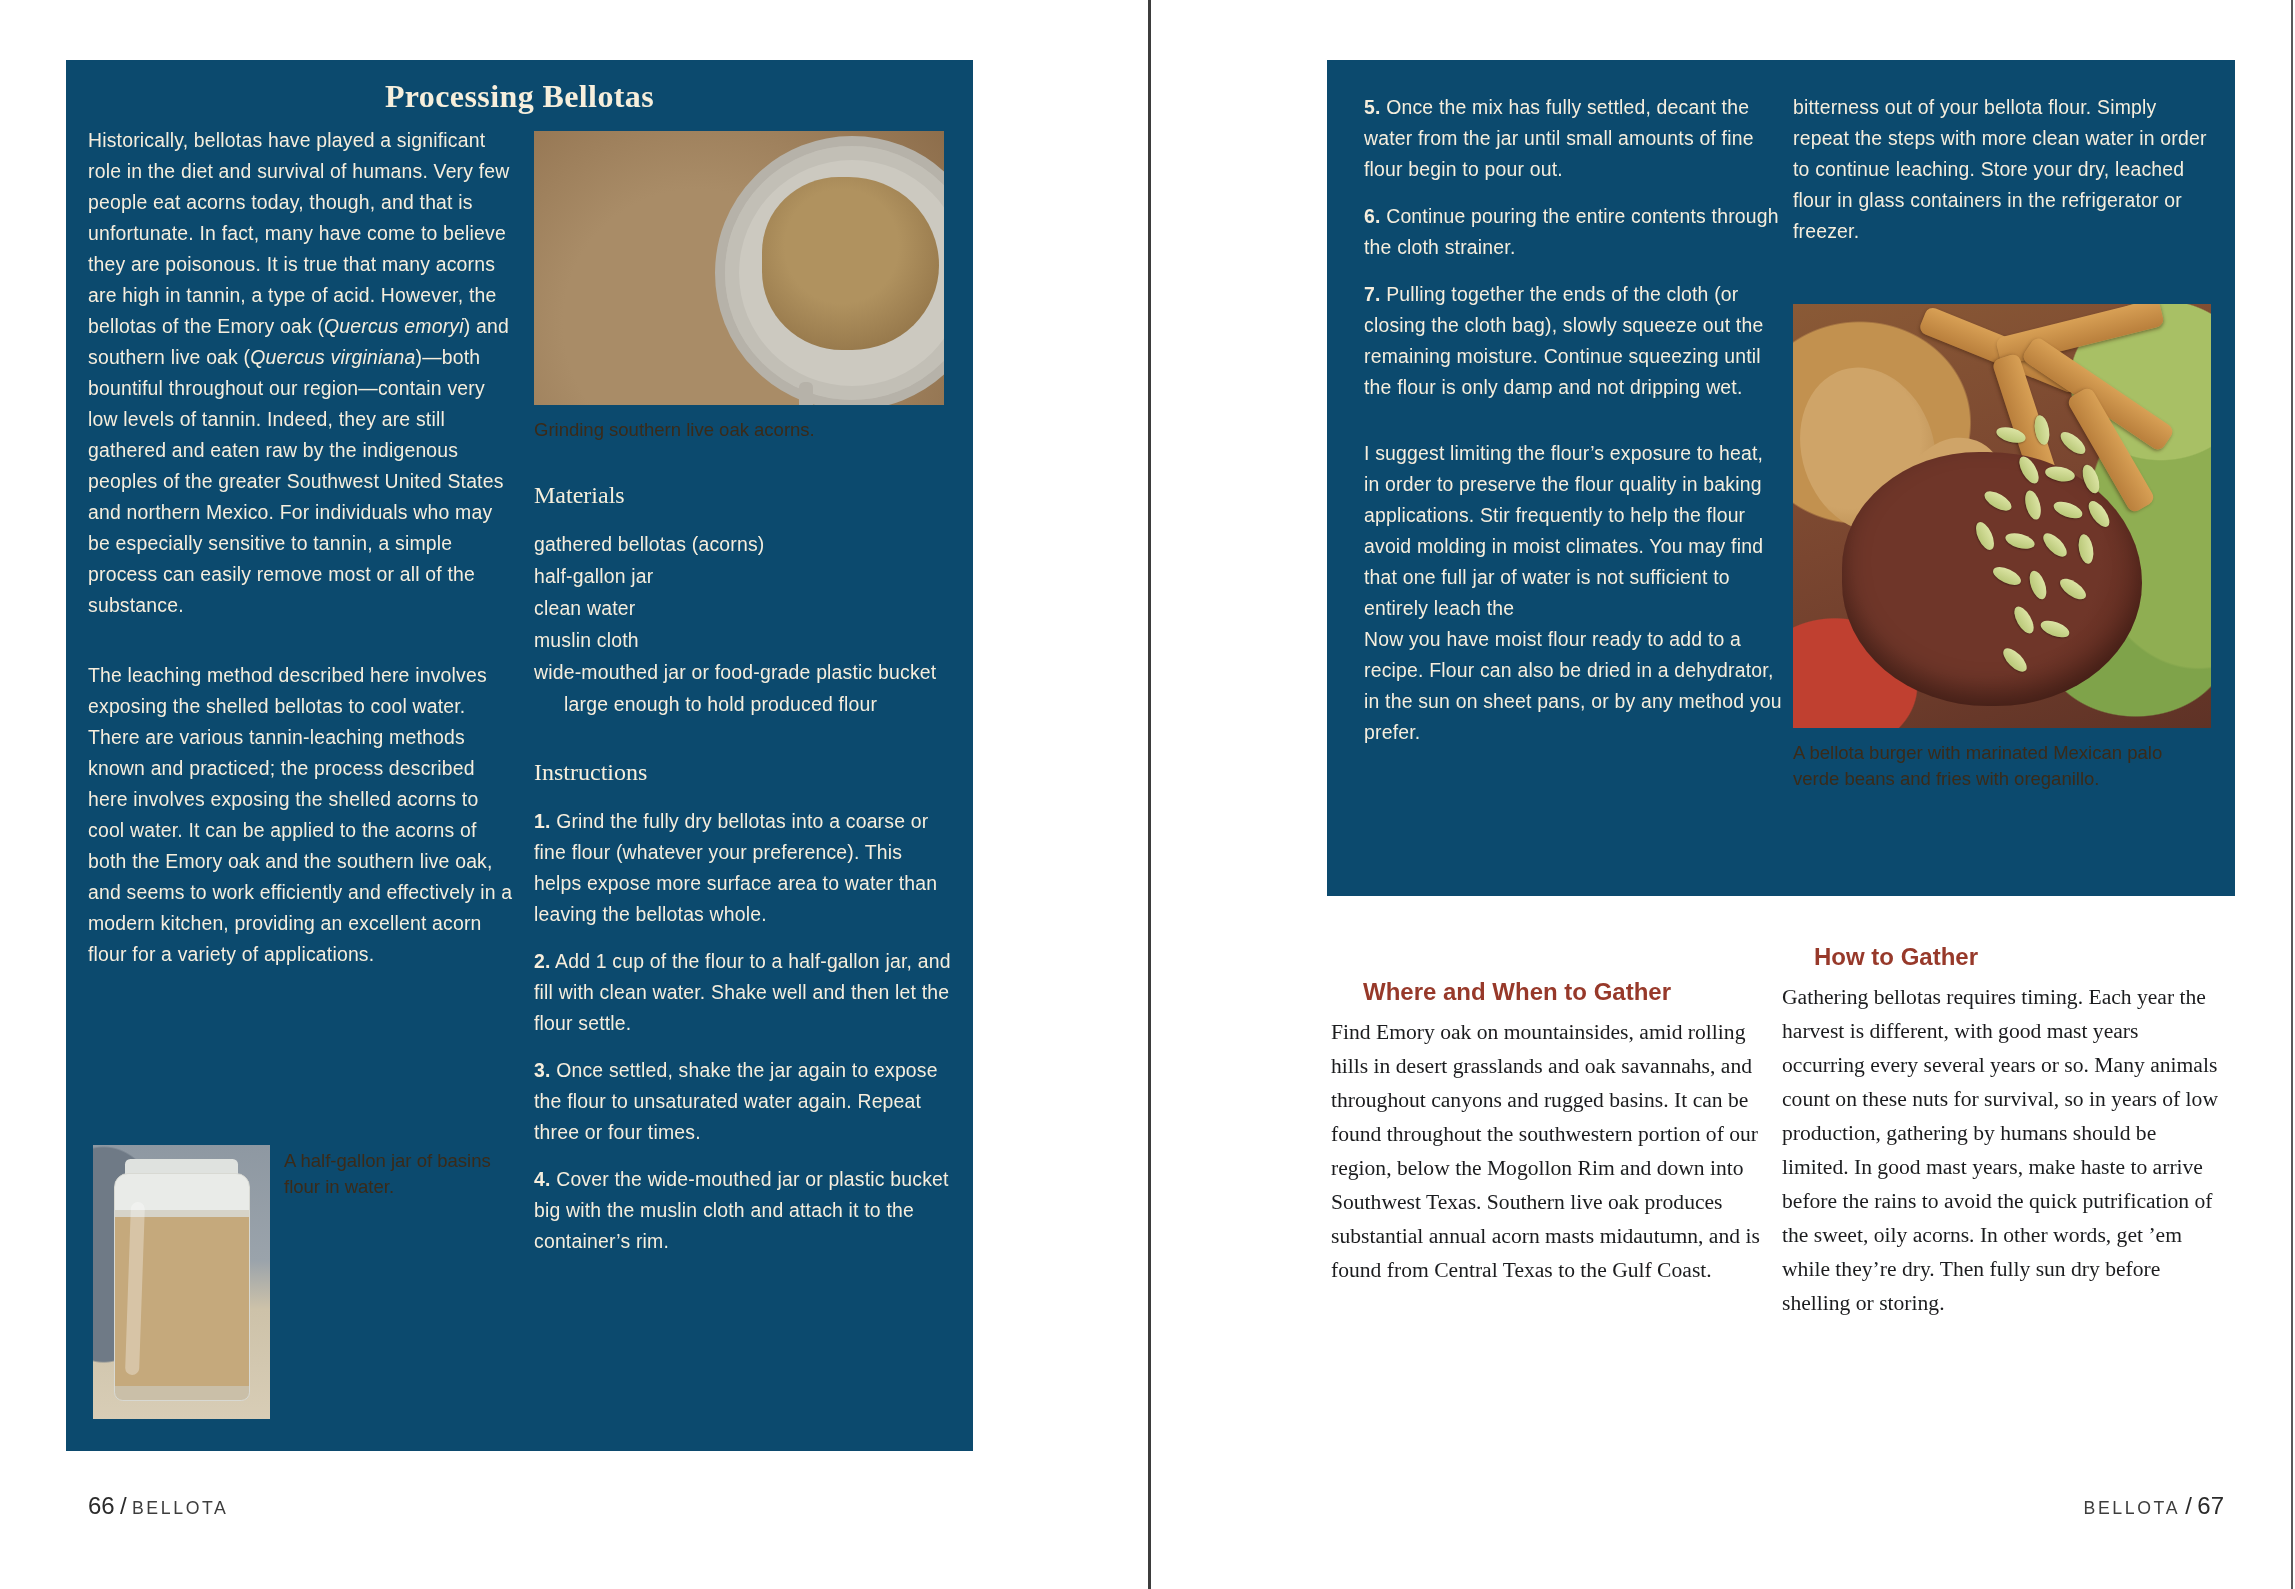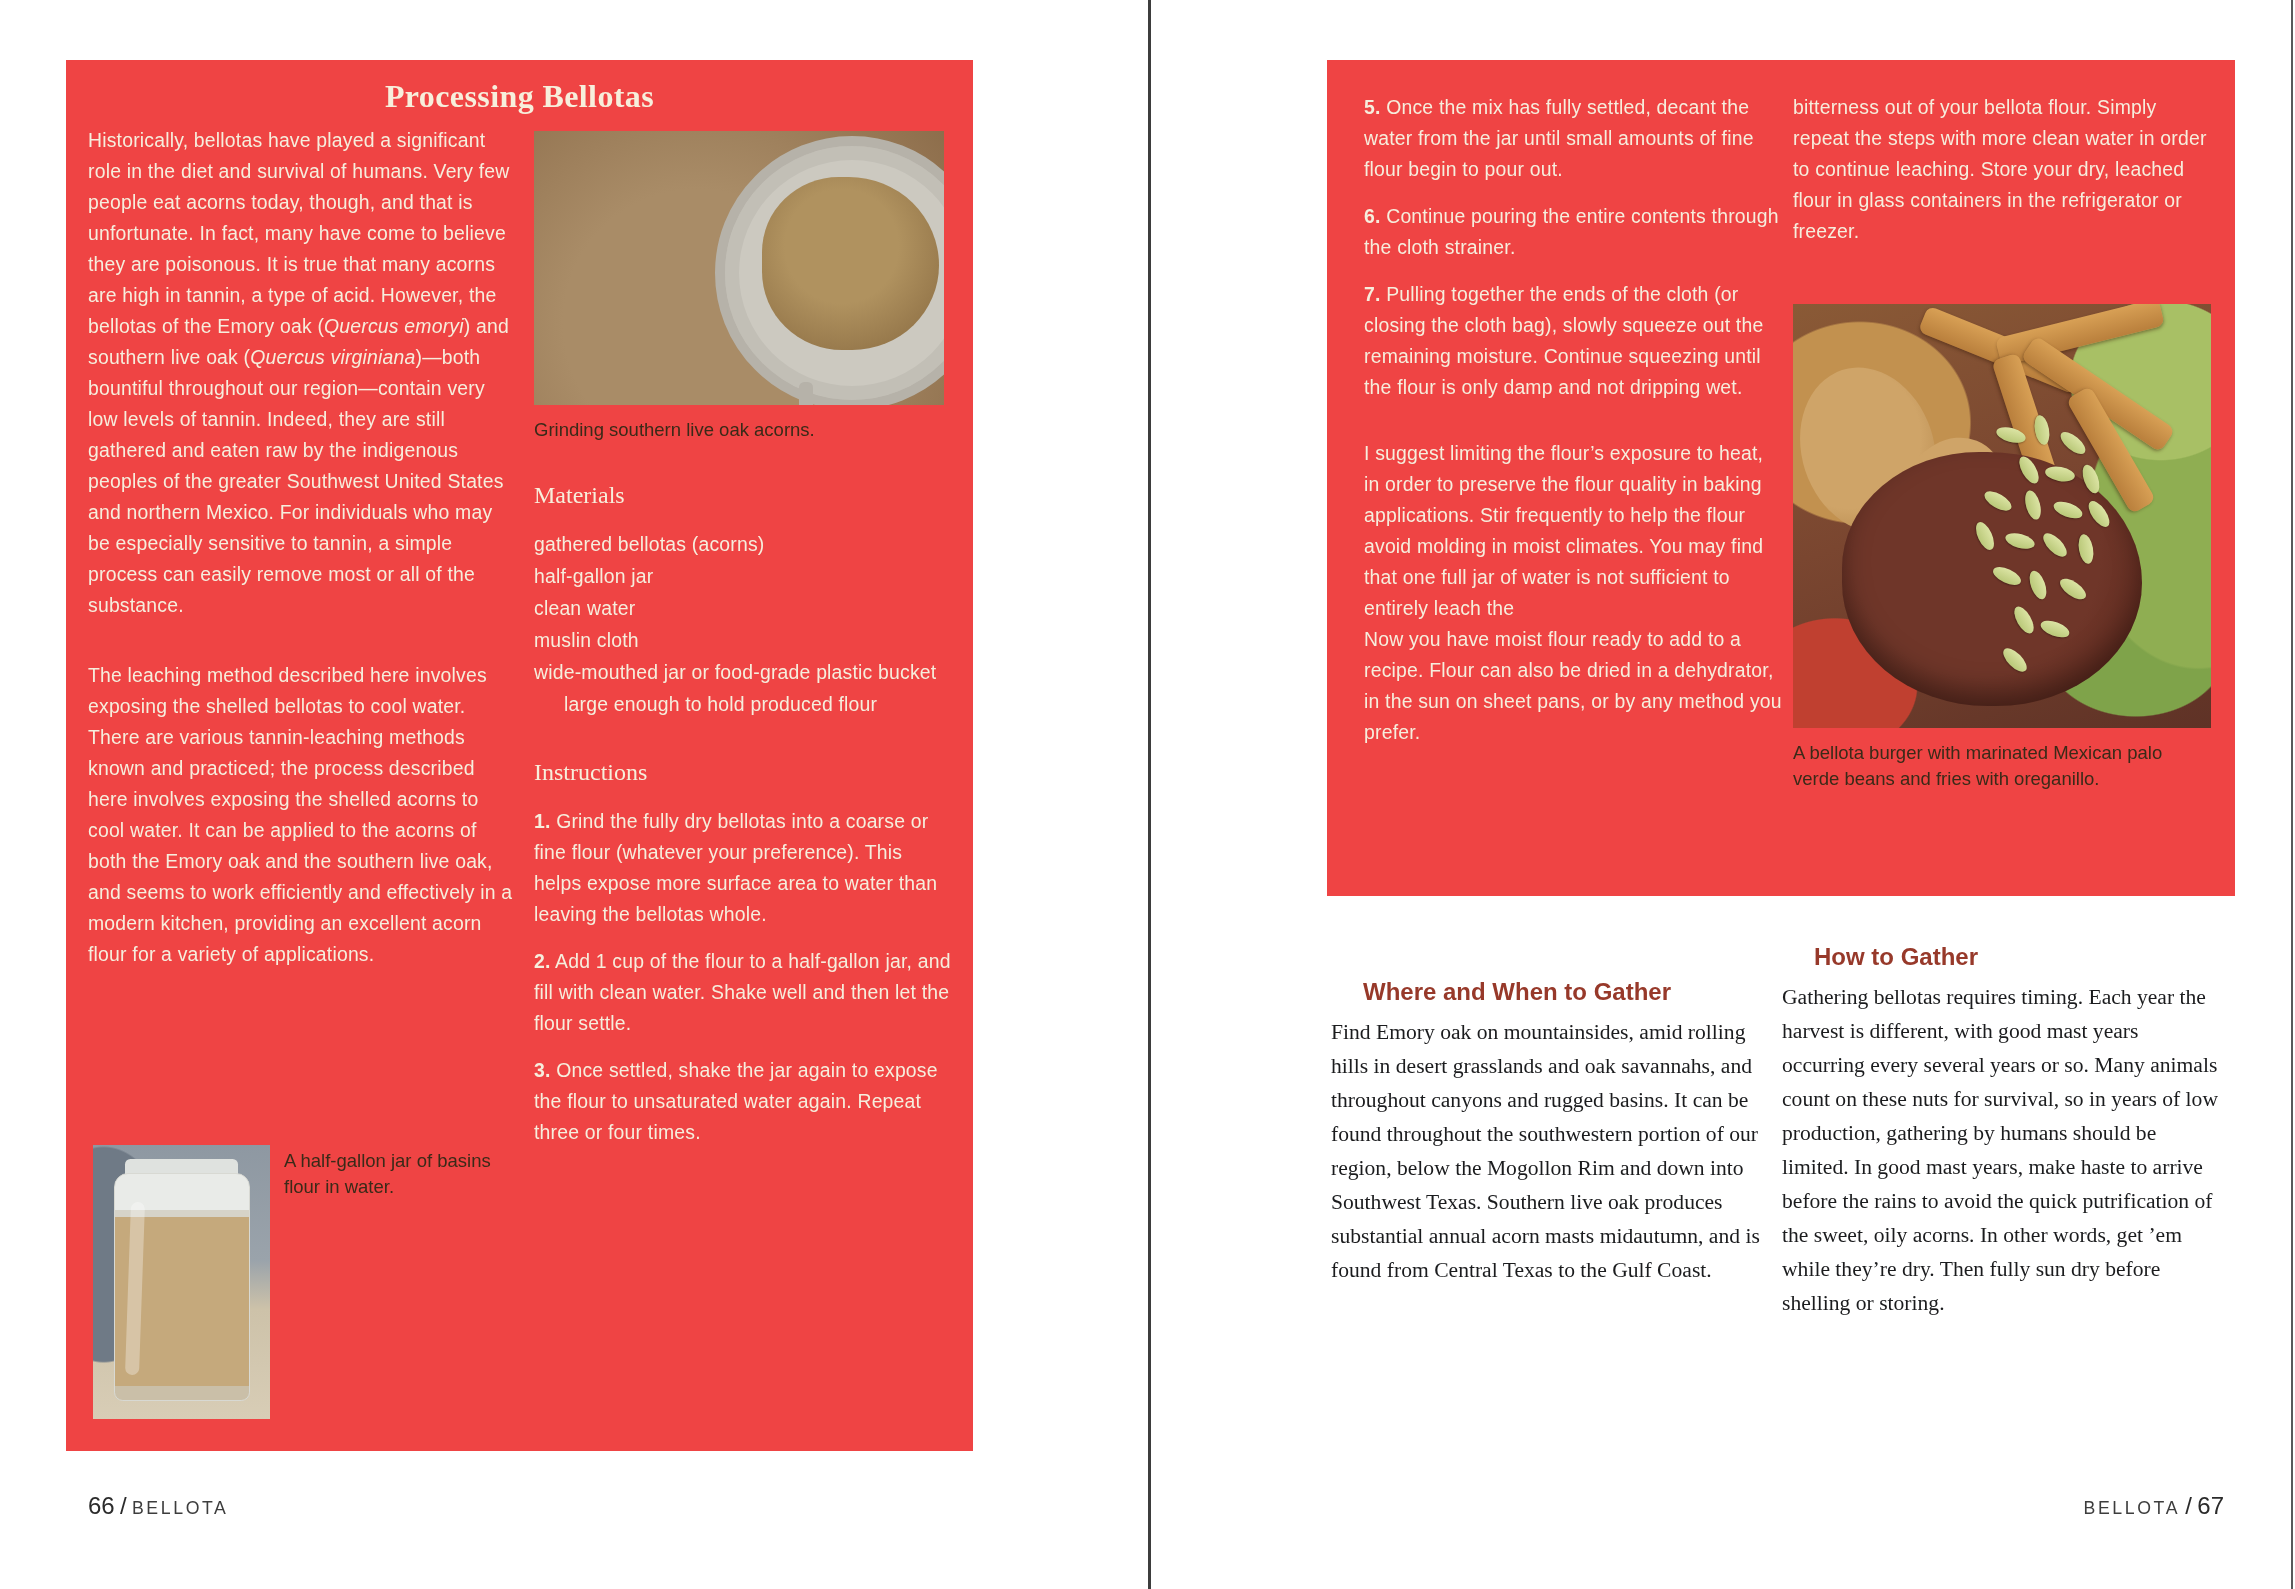--- a/index.html
+++ b/index.html
@@ -2,21 +2,21 @@
 <html style="font-size:14px"><head>
 <meta charset="utf-8">
 <style>
   html,body{margin:0;padding:0;background:#ffffff;}
   .spread{position:relative;width:2295px;height:1589px;background:#ffffff;overflow:hidden;
           font-family:"Liberation Sans",sans-serif;}
   .gutter{position:absolute;left:1148px;top:0;width:2.6px;height:1589px;background:#3d3d3d;}
   .edge{position:absolute;left:2291px;top:0;width:1.8px;height:1589px;background:#59595b;}
 
   
-  .panel{position:absolute;background:#ef4444;}
+  .panel{position:absolute;background:#0c4a6e;}
   .panel-left{left:66px;top:60px;width:907px;height:1391px;}
   .panel-right{left:1327px;top:60px;width:908px;height:836px;}
 
   .panel-title{position:absolute;left:0;top:17.7px;width:100%;margin:0;text-align:center;
     font-family:"Liberation Serif",serif;font-weight:700;font-size:32px;color:#f7efdc;letter-spacing:0.4px;}
 
   .col{position:absolute;}
   .col-l1{left:88px;top:125px;width:427px;}
   .col-l2{left:534px;top:131px;width:420px;}
   .col-r1{left:1364px;top:92px;width:420px;}
@@ -123,20 +123,21 @@
     <div class="mat">gathered bellotas (acorns)</div>
     <div class="mat">half-gallon jar</div>
     <div class="mat">clean water</div>
     <div class="mat">muslin cloth</div>
     <div class="mat hang">wide-mouthed jar or food-grade plastic bucket large enough to hold produced flour</div>
 
     <h2 class="ohead">Instructions</h2>
     <p class="step"><b class="stepnum">1.</b> <span>Grind the fully dry bellotas into a coarse or fine flour (whatever your preference). This helps expose more surface area to water than leaving the bellotas whole.</span></p>
     <p class="step"><b class="stepnum">2.</b> <span>Add 1 cup of the flour to a half-gallon jar, and fill with clean water. Shake well and then let the flour settle.</span></p>
     <p class="step"><b class="stepnum">3.</b> <span>Once settled, shake the jar again to expose the flour to unsaturated water again. Repeat three or four times.</span></p>
+    <p class="step"><b class="stepnum">4.</b> <span>Cover the wide-mouthed jar or plastic bucket big with the muslin cloth and attach it to the container’s rim.</span></p>
   </div>
 
   <div class="photo photo-jar">
     <div class="jarlid"></div>
     <div class="jarbody"></div>
     <div class="jarshine"></div>
   </div>
   <p class="cap cap-jar">A half-gallon jar of basins flour in water.</p>
 
   <div class="folio folio-left"><span>66</span><span class="slash">/</span><span class="word">BELLOTA</span></div>

